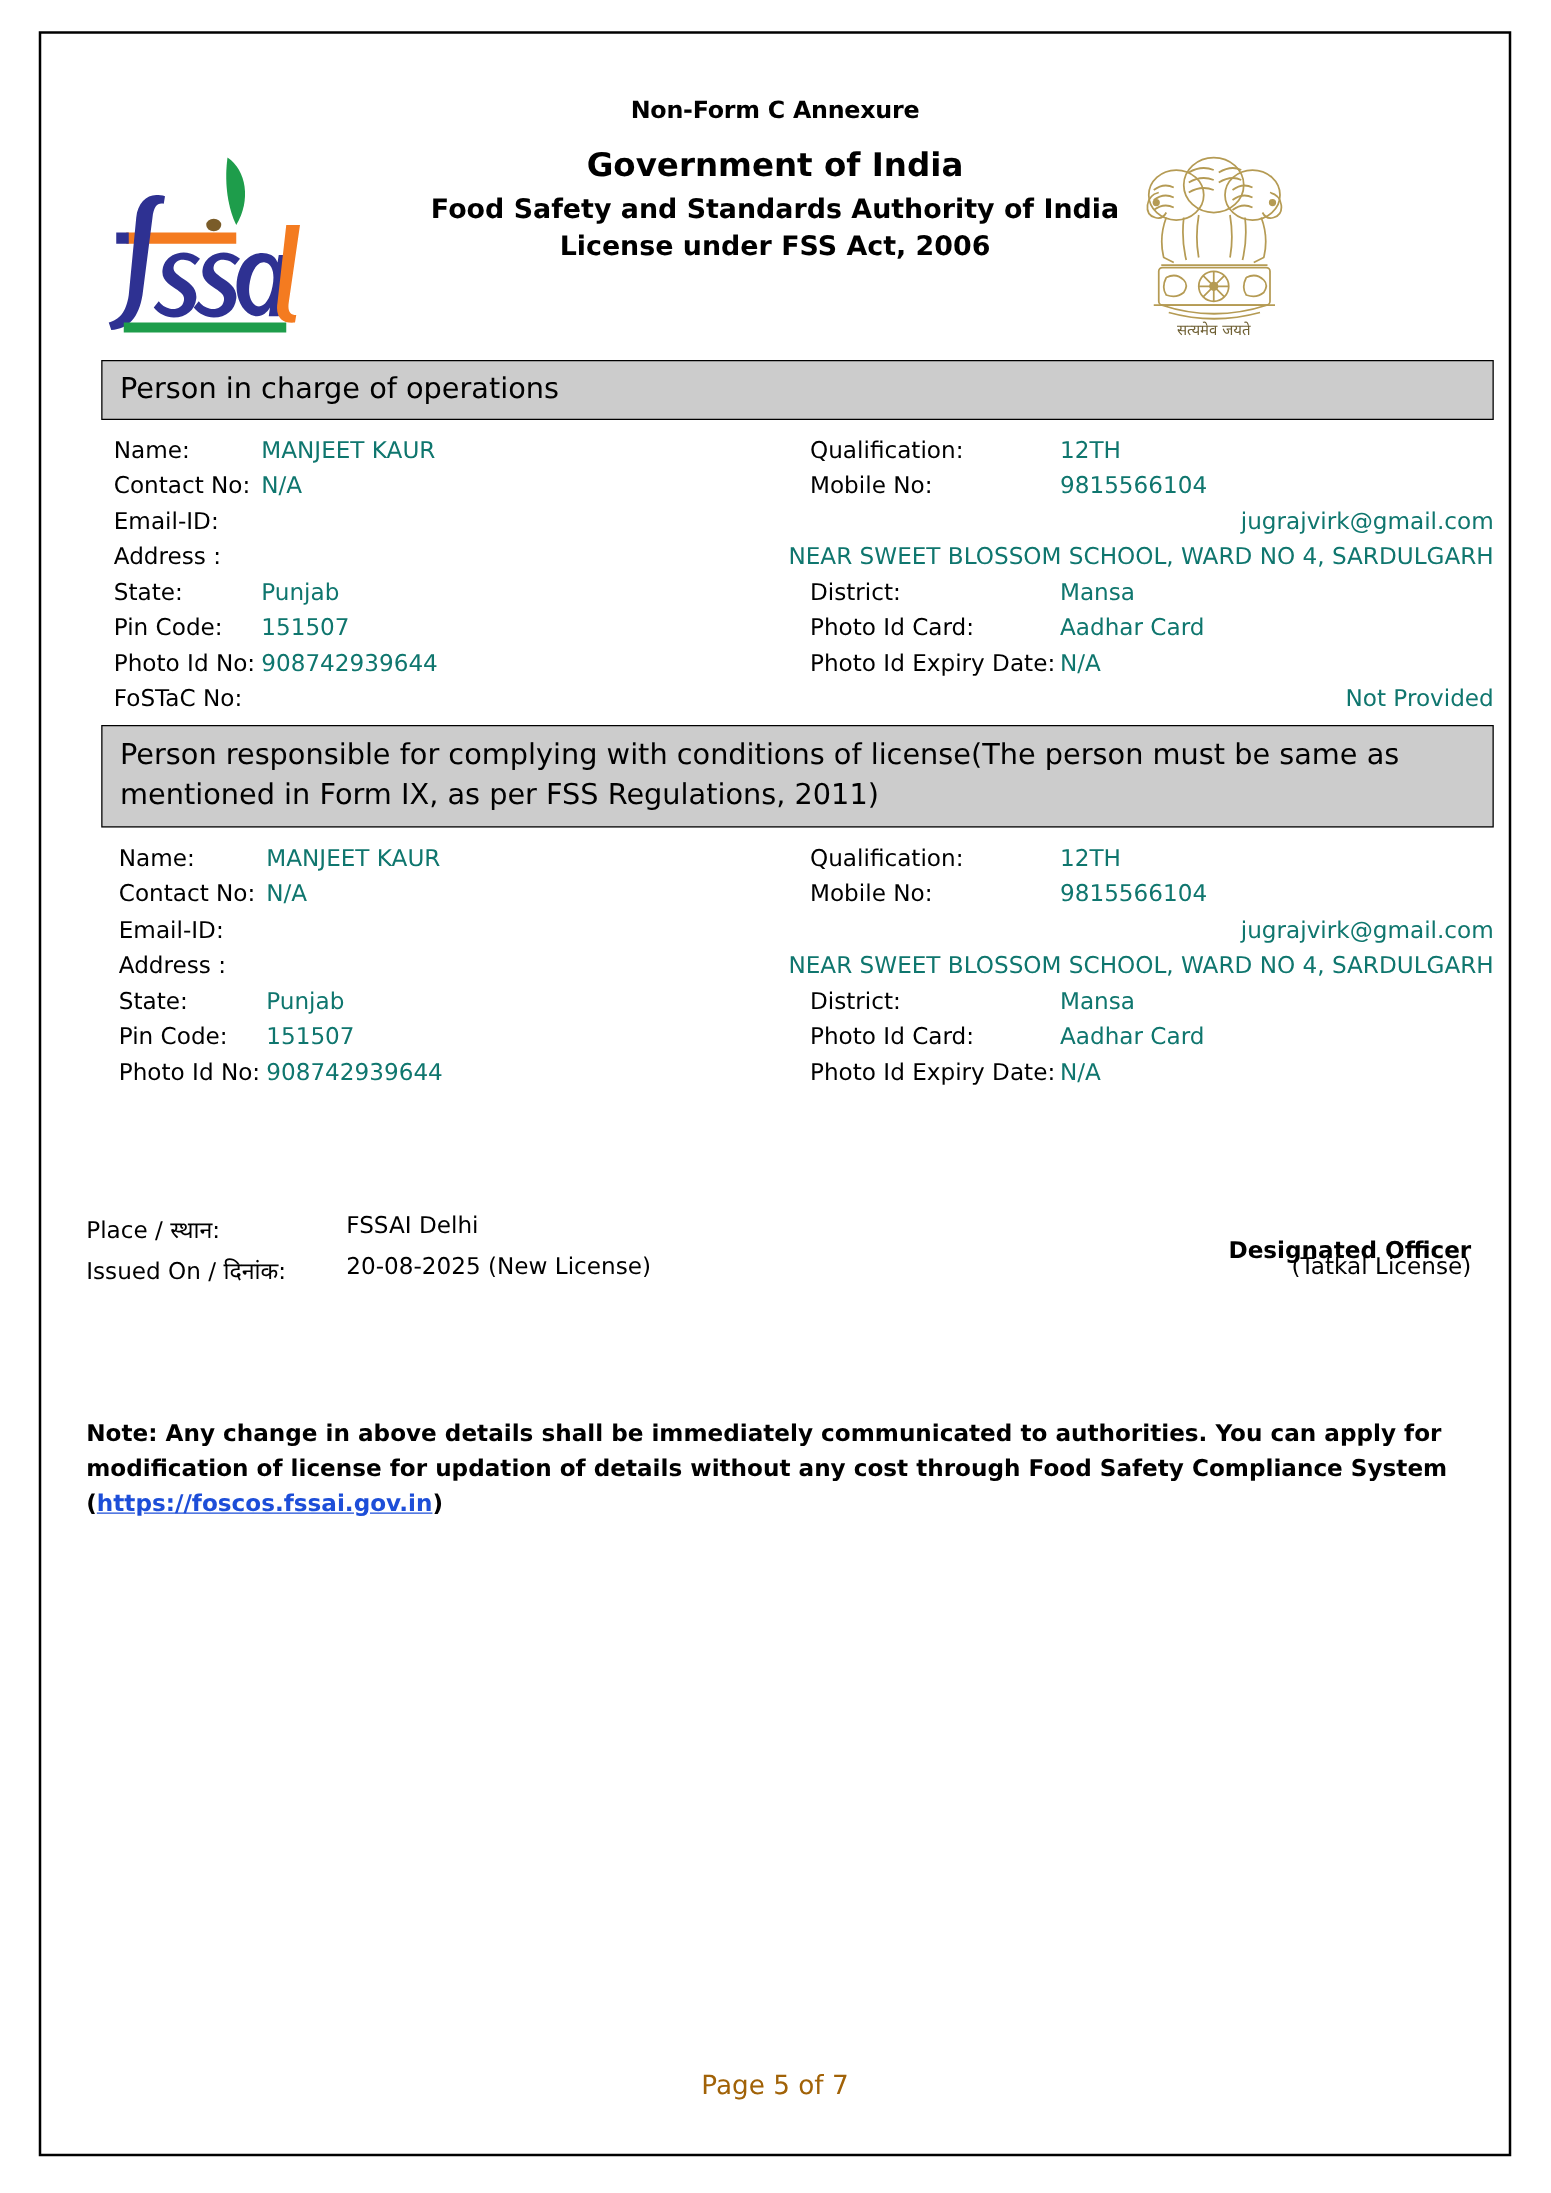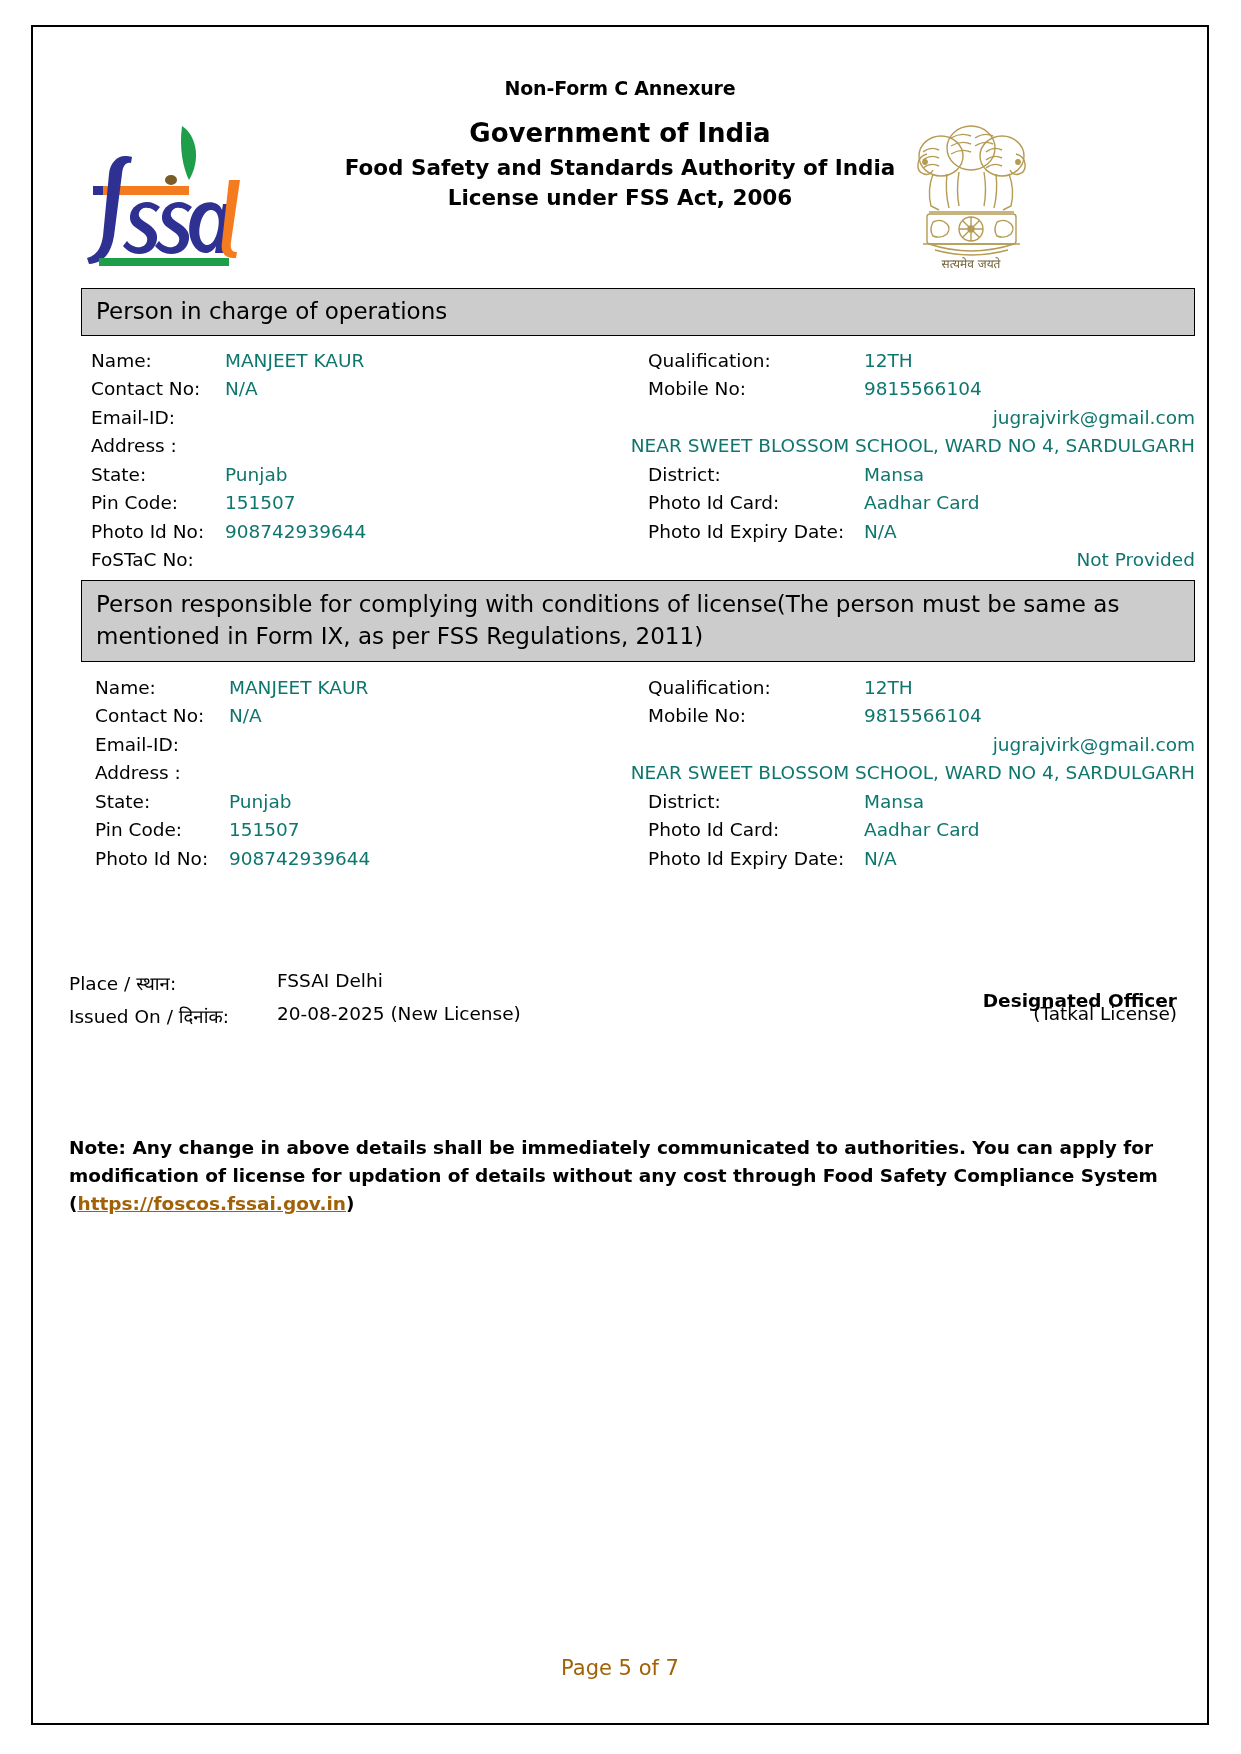--- a/index.html
+++ b/index.html
@@ -128,21 +128,20 @@
   }
   .frow {
     display: flex;
     width: 100%;
     line-height: 1;
     margin-bottom: 10px;
   }
   .fcell {
     display: flex;
     box-sizing: border-box;
-    gap: 16px;
   }
   .fcell.left  { width: 50%; padding-left: 10px;}
   .fcell.right { width: 50%; padding-left: 10px;}
   .fcell.full  { width: 100%; padding-left: 10px; justify-content: space-between;}
   .flabel {
     font-size: 18.5px;
     color: #000;
     flex: 0 0 auto;
     white-space: nowrap;
   }
@@ -196,21 +195,21 @@
   
   .note {
     margin: 0 48px 0 38px;
     padding-top: 98px;
     font-size: 18.5px;
     font-weight: bold;
     line-height: 1.50;
     color: #000;
   }
   .note a {
-    color: #a16207;
+    color: #1d4ed8;
     text-decoration: underline;
     font-weight: bold;
   }
 
   
   .page-number {
     position: absolute;
     left: 0;
     right: 0;
     bottom: 45px;

